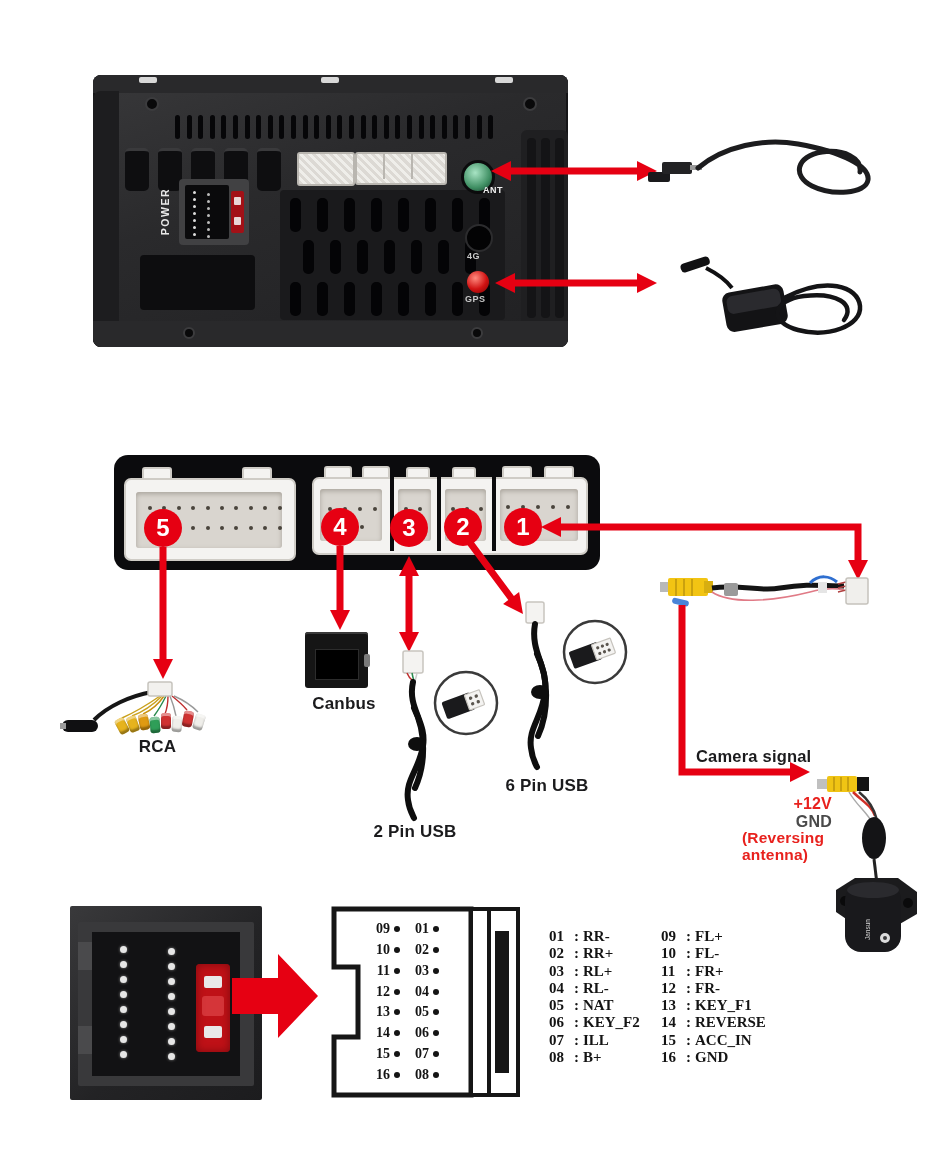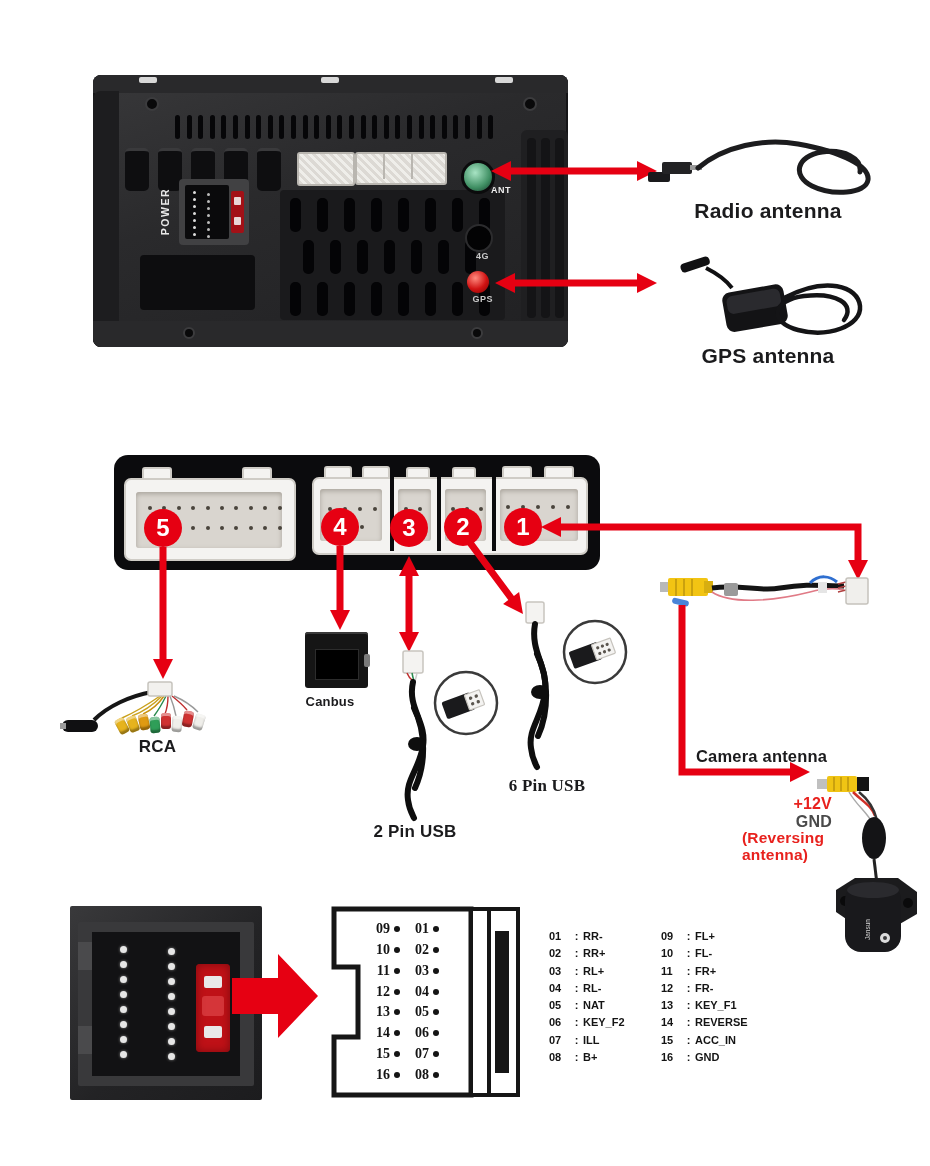--- a/index.html
+++ b/index.html
@@ -11,21 +11,21 @@
   #head-unit{left:93px;top:75px;width:475px;height:272px;border-radius:8px;
     background:linear-gradient(160deg,#38383a 0%,#2a2a2c 40%,#202022 100%);box-shadow:inset 0 0 0 2px #151517;}
   .hu-band{position:absolute;left:0;width:475px;height:18px;background:#29292b;}
   .hu-notch{position:absolute;top:2px;width:18px;height:6px;background:#d8d8d8;border-radius:2px;}
   .vent{position:absolute;top:0;width:5px;height:24px;background:#060608;border-radius:3px;}
   .clip{position:absolute;top:0;width:24px;height:40px;background:#0e0e10;border-radius:5px;border-top:3px solid #3a3a3c;}
   .hs-slot{position:absolute;width:11px;height:34px;background:#040406;border-radius:5px;}
   .whiteconn{position:absolute;background:repeating-linear-gradient(45deg,#dcd9d4 0 3px,#efeeea 3px 6px);
     border:2px solid #b9b6b0;border-radius:3px;}
   .screw{position:absolute;border-radius:50%;background:#09090a;border:2px solid #3c3c3e;}
-  .hu-smalllbl{position:absolute;color:#c8c8c8;font-size:9px;font-weight:bold;text-align:right;letter-spacing:.5px;}
+  .hu-smalllbl{position:absolute;color:#c8c8c8;font-size:9px;font-weight:bold;text-align:left;letter-spacing:.5px;}
   
   #harness-block{left:114px;top:455px;width:486px;height:115px;background:#0b0b0d;border-radius:14px;}
   .conn-body{position:absolute;background:#f4f3f1;border:2px solid #cfccc6;border-radius:7px;}
   .conn-tab{position:absolute;background:#f4f3f1;border:2px solid #cfccc6;border-radius:3px;}
   .conn-recess{position:absolute;background:#d9d5cf;box-shadow:inset 0 2px 5px #a9a49c;border-radius:3px;}
   .conn-div{position:absolute;width:4px;background:#0b0b0d;}
   .pin{position:absolute;width:4px;height:4px;border-radius:50%;background:#4a443c;}
   .portnum{position:absolute;width:38px;height:38px;border-radius:50%;background:#e60012;color:#fff;
     font-weight:bold;font-size:24px;display:flex;align-items:center;justify-content:center;}
   
@@ -36,21 +36,21 @@
   
   #iso-photo{left:70px;top:906px;width:192px;height:194px;background:linear-gradient(135deg,#39393b,#232325 55%,#1c1c1e);border-radius:2px;}
   .photo-pin{position:absolute;width:7px;height:7px;border-radius:50%;background:#e6e6e6;box-shadow:0 0 3px #8a8a8a;}
   
   #pd-rows{position:absolute;left:38px;top:17px;width:106px;height:160px;display:flex;flex-direction:column;justify-content:space-between;}
   .pdrow{display:flex;align-items:center;height:14px;}
   .pdnum{width:22px;text-align:right;font-family:"Liberation Serif",serif;font-weight:bold;font-size:14px;color:#141414;}
   .pddot{width:6px;height:6px;border-radius:50%;background:#141414;margin-left:4px;margin-right:7px;flex:0 0 auto;}
   
   .ptcol{position:absolute;top:0;}
-  .ptrow{height:17.3px;line-height:17.3px;font-weight:bold;font-size:11px;color:#141414;white-space:nowrap;}
+  .ptrow{height:17.3px;line-height:17.3px;font-weight:bold;font-size:15px;color:#141414;white-space:nowrap;font-family:Liberation Serif, serif;}
   .ptpin{display:inline-block;min-width:21px;}
   .ptsep{display:inline-block;width:13px;text-align:center;}
 </style>
 </head>
 <body>
 
 <div id="canvas">
 
   <div id="head-unit" class="abs">
     <div class="hu-band" style="top:0;border-radius:8px 8px 0 0;"></div>
@@ -179,32 +179,30 @@
   <svg class="abs" style="left:495px;top:272px;" width="162" height="22">
     <polygon points="0,11 20,1 20,7.5 142,7.5 142,1 162,11 142,21 142,14.5 20,14.5 20,21" fill="#e60012"></polygon>
   </svg>
 
   <svg class="abs" style="left:646px;top:128px;" width="235" height="74">
     <rect x="2" y="44" width="22" height="10" rx="2" fill="#1a1a1c"></rect>
     <rect x="16" y="34" width="30" height="12" rx="2" fill="#232325"></rect>
     <rect x="44" y="37" width="12" height="5" fill="#9a9a9a"></rect>
     <path d="M52,40 C78,18 118,10 152,16 C196,24 224,38 222,52 C220,66 186,68 166,58 C146,48 150,28 176,24 C198,21 216,30 214,44" stroke="#1c1c1e" stroke-width="5" fill="none" stroke-linecap="round"></path>
   </svg>
-  <div class="lbl" style="left:648px;top:199px;width:240px;font-size:21px;">Radio antenna</div>
 
   <svg class="abs" style="left:676px;top:246px;" width="195" height="95">
     <rect x="4" y="14" width="30" height="9" rx="4" fill="#101012" transform="rotate(-18 19 18)"></rect>
     <path d="M30,22 C42,28 50,34 56,42" stroke="#101012" stroke-width="4" fill="none"></path>
     <g transform="rotate(-10 80 62)">
       <rect x="48" y="42" width="62" height="40" rx="8" fill="#131315"></rect>
       <rect x="52" y="46" width="54" height="18" rx="6" fill="#2a2a2e"></rect>
     </g>
     <path d="M108,52 C150,30 182,40 184,60 C186,80 152,92 122,84 C92,76 96,54 128,50 C160,46 180,58 168,74" stroke="#141416" stroke-width="4.5" fill="none" stroke-linecap="round"></path>
   </svg>
-  <div class="lbl" style="left:648px;top:344px;width:240px;font-size:21px;">GPS antenna</div>
 
   <div id="harness-block" class="abs">
 
     <div class="conn-tab" style="left:28px;top:12px;width:26px;height:16px;"></div>
     <div class="conn-tab" style="left:128px;top:12px;width:26px;height:16px;"></div>
     <div class="conn-body" style="left:10px;top:23px;width:168px;height:79px;"></div>
     <div class="conn-recess" style="left:22px;top:37px;width:146px;height:56px;"></div>
 
     <div class="conn-tab" style="left:210px;top:11px;width:24px;height:16px;"></div>
     <div class="conn-tab" style="left:248px;top:11px;width:24px;height:16px;"></div>
@@ -301,21 +299,21 @@
       <div class="rca-plug abs" style="left: 172px; top: 716px; background: rgb(239, 238, 234); transform: rotate(5deg);"></div>
       <div class="rca-plug abs" style="left: 183px; top: 711px; background: rgb(207, 50, 50); transform: rotate(11deg);"></div>
       <div class="rca-plug abs" style="left: 194px; top: 714px; background: rgb(239, 238, 234); transform: rotate(17deg);"></div>
     </div>
   <div class="lbl" style="left:105px;top:737px;width:105px;font-size:17px;">RCA</div>
 
   <div id="canbus-box" class="abs">
     <div id="canbus-screen"></div>
     <div id="canbus-nub"></div>
   </div>
-  <div class="lbl" style="left:287px;top:694px;width:86px;font-size:13px;">Canbus</div>
+  <div class="lbl" style="left:301px;top:694px;width:86px;font-size:17px;">Canbus</div>
 
   <svg class="abs" style="left:393px;top:648px;" width="110" height="175">
     <rect x="10" y="3" width="20" height="22" rx="2" fill="#f4f3f1" stroke="#c8c5bf" stroke-width="1.5"></rect>
     <path d="M14,25 Q16,30 20,33" stroke="#bf2e2e" stroke-width="1.5" fill="none"></path>
     <path d="M19,25 Q20,30 21,33" stroke="#2a8a4e" stroke-width="1.5" fill="none"></path>
     <path d="M24,25 Q23,30 22,33" stroke="#cccccc" stroke-width="1.5" fill="none"></path>
     <path d="M20,34 C14,60 34,74 30,98 C26,122 12,132 15,152 C16,161 19,166 21,170" stroke="#0e0e0e" stroke-width="6" fill="none" stroke-linecap="round"></path>
     <path d="M21,60 C33,84 33,116 22,140" stroke="#0e0e0e" stroke-width="6" fill="none" stroke-linecap="round"></path>
     <ellipse cx="24" cy="96" rx="9" ry="7" fill="#0e0e0e"></ellipse>
     <circle cx="73" cy="55" r="31" fill="#ffffff" stroke="#3a3a3a" stroke-width="2.5"></circle>
@@ -340,21 +338,21 @@
       <rect x="52" y="43" width="30" height="18" rx="2" fill="#1a1a1c"></rect>
       <rect x="76" y="44" width="20" height="16" rx="1" fill="#f4f3f1" stroke="#c6c3bd" stroke-width="1.2"></rect>
       <circle cx="81" cy="49" r="1.6" fill="#5a554e"></circle>
         <circle cx="86" cy="49" r="1.6" fill="#5a554e"></circle>
         <circle cx="91" cy="49" r="1.6" fill="#5a554e"></circle>
       <circle cx="81" cy="55" r="1.6" fill="#5a554e"></circle>
         <circle cx="86" cy="55" r="1.6" fill="#5a554e"></circle>
         <circle cx="91" cy="55" r="1.6" fill="#5a554e"></circle>
     </g>
   </svg>
-  <div class="lbl" style="left:491px;top:776px;width:112px;font-size:17px;font-family:Liberation Serif, serif;">6 Pin USB</div>
+  <div class="lbl" style="left:491px;top:776px;width:112px;font-size:17px;">6 Pin USB</div>
 
   <svg class="abs" style="left:660px;top:552px;" width="218" height="58">
     <rect x="0" y="30" width="9" height="10" fill="#b9b9b9"></rect>
     <rect x="8" y="26" width="40" height="18" rx="2" fill="#f2c413"></rect>
     <line x1="16" y1="27" x2="16" y2="44" stroke="#caa10e" stroke-width="2"></line>
     <line x1="24" y1="27" x2="24" y2="44" stroke="#caa10e" stroke-width="2"></line>
     <line x1="32" y1="27" x2="32" y2="44" stroke="#caa10e" stroke-width="2"></line>
     <rect x="44" y="29" width="9" height="12" fill="#d8ae10"></rect>
     <path d="M52,36 C80,32 100,40 120,36 C150,31 162,34 184,34" stroke="#141414" stroke-width="5" fill="none"></path>
     <path d="M52,40 C70,52 110,50 150,40 C165,36 175,36 184,38" stroke="#e07a86" stroke-width="1.6" fill="none"></path>
@@ -362,21 +360,21 @@
     <rect x="64" y="31" width="14" height="13" rx="2" fill="#9a9a9a"></rect>
     <path d="M150,31 C159,22 170,24 177,30" stroke="#2f6fd0" stroke-width="3" fill="none"></path>
     <rect x="158" y="30" width="9" height="11" fill="#e5e5e5"></rect>
     <path d="M178,32 L186,30 M178,36 L186,34 M178,40 L186,38" stroke="#b04040" stroke-width="1.4"></path>
     <rect x="186" y="26" width="22" height="26" rx="2" fill="#f0efec" stroke="#c5c2bc" stroke-width="1.5"></rect>
   </svg>
 
   <svg class="abs" style="left:675px;top:605px;" width="140" height="178">
     <polygon points="3.5,0 10.5,0 10.5,163.5 115,163.5 115,157 135,167 115,177 115,170.5 3.5,170.5" fill="#e60012"></polygon>
   </svg>
-  <div class="lbl" style="left:696px;top:747px;width:140px;font-size:16.5px;text-align:left;">Camera antenna</div>
+  <div class="lbl" style="left:696px;top:747px;width:140px;font-size:16.5px;text-align:left;">Camera signal</div>
 
   <svg class="abs" style="left:733px;top:762px;" width="200" height="205">
     <rect x="84" y="17" width="10" height="10" fill="#c0c0c0"></rect>
     <rect x="94" y="14" width="30" height="16" rx="2" fill="#f0c414"></rect>
     <line x1="101" y1="15" x2="101" y2="29" stroke="#caa10e" stroke-width="2"></line>
     <line x1="108" y1="15" x2="108" y2="29" stroke="#caa10e" stroke-width="2"></line>
     <line x1="115" y1="15" x2="115" y2="29" stroke="#caa10e" stroke-width="2"></line>
     <rect x="124" y="15" width="12" height="14" fill="#141414"></rect>
     <path d="M120,30 C130,40 139,44 142,54" stroke="#d03028" stroke-width="2.5" fill="none"></path>
     <path d="M126,30 C136,38 141,46 144,58" stroke="#333333" stroke-width="2.5" fill="none"></path>

